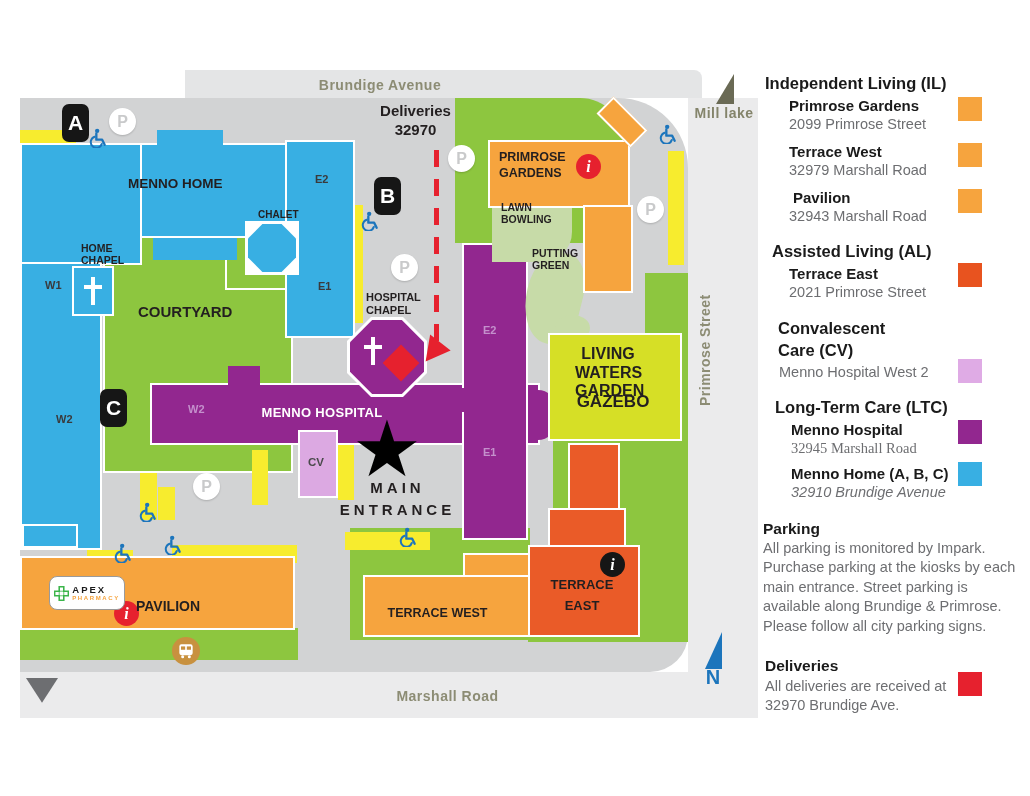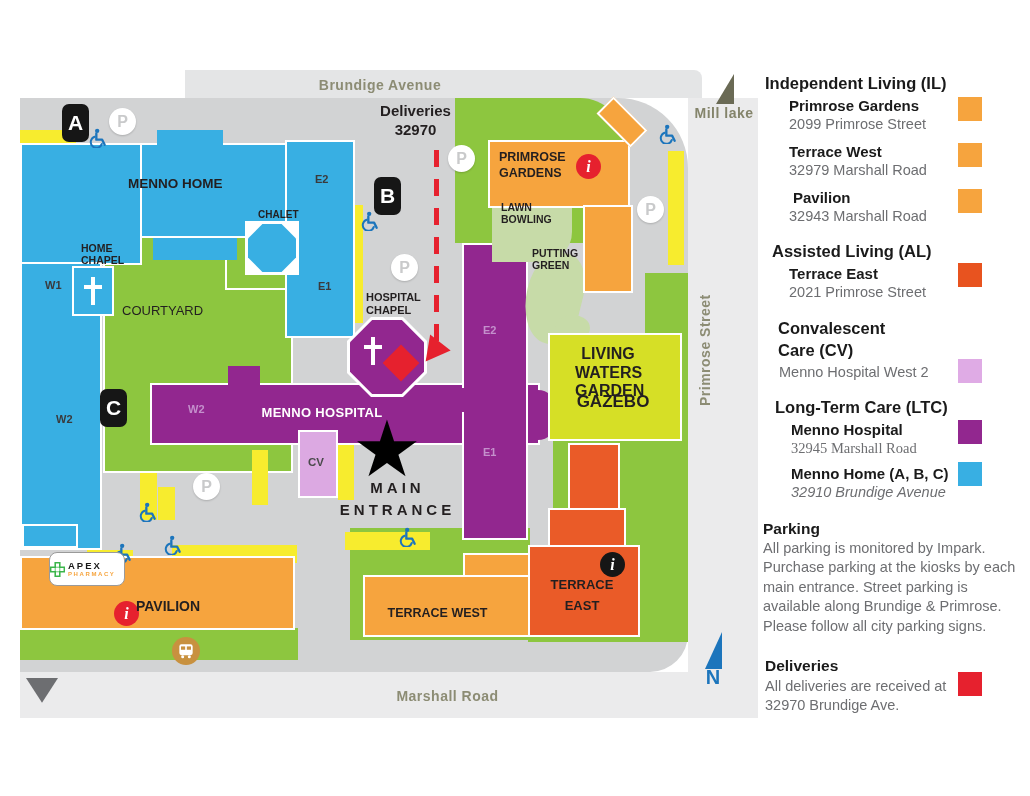--- a/index.html
+++ b/index.html
@@ -25,21 +25,21 @@
   .arrowhead{position:absolute;width:0;height:0;border-left:13px solid transparent;border-right:13px solid transparent;border-top:24px solid #E6212E;transform:rotate(38deg);}
   .star{position:absolute;font-size:78px;line-height:1;color:#000;}
   
   .legend{position:absolute;left:763px;top:70px;width:267px;height:680px;}
   .lg-h{position:absolute;font-weight:700;font-size:16.5px;color:#1A1A1A;line-height:1.32;white-space:pre-line;}
   .lg-name{position:absolute;font-weight:700;font-size:15px;color:#1A1A1A;}
   .lg-addr{position:absolute;font-size:14.5px;color:#6D6E71;}
   .lg-sw{position:absolute;width:24px;height:24px;left:195px;}
   .lg-p{position:absolute;font-size:14.5px;color:#6D6E71;line-height:1.34;}
   .arh-bar{position:absolute;left:64px;top:682px;width:303px;height:31px;background:#87898C;color:#F4F4F5;font-size:14.5px;display:flex;align-items:center;justify-content:center;}
-  .apex{position:absolute;left:49px;top:552px;width:74px;height:32px;background:#fff;border:1px solid #9a9a9a;border-radius:8px;display:flex;align-items:center;gap:3px;}
+  .apex{position:absolute;left:49px;top:576px;width:74px;height:32px;background:#fff;border:1px solid #9a9a9a;border-radius:8px;display:flex;align-items:center;justify-content:center;gap:3px;}
   .apex .t1{font-size:9.5px;font-weight:700;letter-spacing:2px;color:#1A1A1A;line-height:1;}
   .apex .t2{font-size:6px;font-weight:700;letter-spacing:1.6px;color:#F6A43E;line-height:1;margin-top:1px;}
   .bus{position:absolute;left:172px;top:637px;width:28px;height:28px;border-radius:50%;background:#C8913F;display:flex;align-items:center;justify-content:center;}
 </style>
 </head>
 <body>
 
 <div class="abs" style="left:0;top:0;width:760px;height:796px;">
 
   <div class="band" style="left:185px;top:70px;width:517px;height:28px;background:#E4E5E6;border-radius:0 8px 0 0;"></div>
@@ -192,21 +192,21 @@
       <span>i</span>
     </div>
   <div class="info" style="left:114px;top:601px;background:#E6212E;">
       <span>i</span>
     </div>
 
   <div class="lbl" style="left:128px;top:176px;font-size:13.5px;">MENNO HOME</div>
   <div class="lbl" style="left:81px;top:242px;font-size:10.5px;font-weight:600;">HOME
 CHAPEL</div>
   <div class="lbl" style="left:258px;top:209px;font-size:10px;font-weight:600;">CHALET</div>
-  <div class="lbl" style="left:122px;top:303px;font-size:13px;font-weight:400;">COURTYARD</div>
+  <div class="lbl" style="left:138px;top:303px;font-size:15px;font-weight:700;">COURTYARD</div>
   <div class="lbl" style="left:366px;top:291px;font-size:11px;font-weight:600;">HOSPITAL
 CHAPEL</div>
   <div class="lbl w" style="left:242px;top:405px;width:160px;text-align:center;font-size:13px;letter-spacing:.3px;">MENNO HOSPITAL</div>
   <div class="lbl" style="left:499px;top:150px;font-size:12.5px;font-weight:600;line-height:1.25;">PRIMROSE
 GARDENS</div>
   <div class="lbl" style="left:501px;top:201px;font-size:10.5px;font-weight:600;">LAWN
 BOWLING</div>
   <div class="lbl" style="left:532px;top:247px;font-size:10.5px;font-weight:600;">PUTTING
 GREEN</div>
   <div class="lbl" style="left:575px;top:345px;width:66px;text-align:center;font-size:16px;font-weight:600;">LIVING

